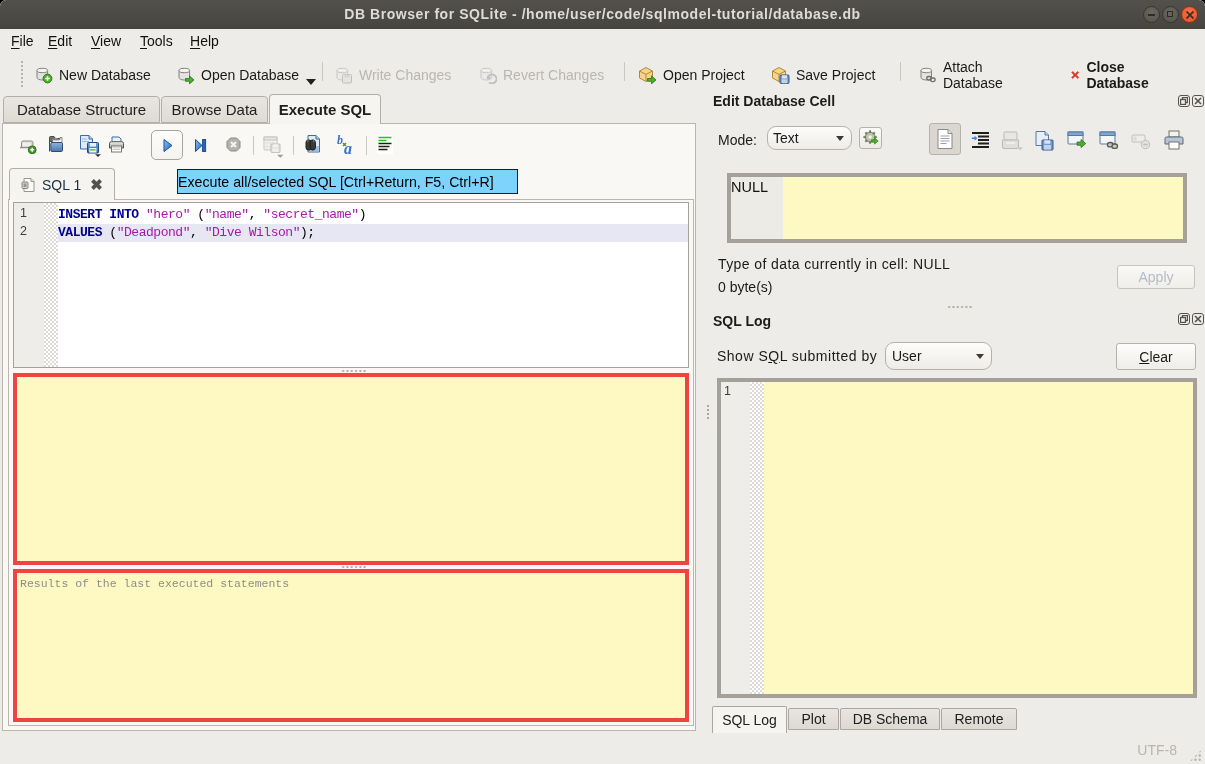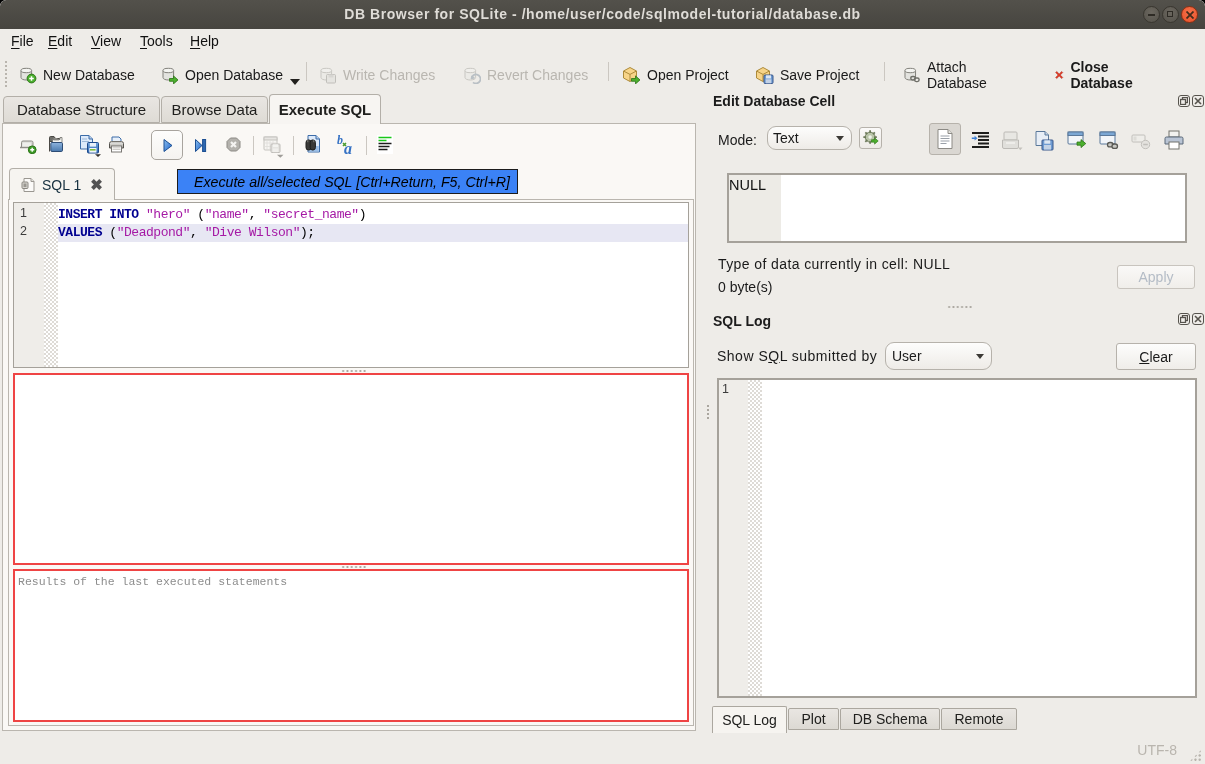--- a/index.html
+++ b/index.html
@@ -21,52 +21,52 @@
 .wbtn.close { background:radial-gradient(circle at 50% 35%, #f4714a, #e9512a); border-color:#8c3014; }
 .wbtn .g { position:absolute; }
 
 
 .menubar { position:absolute; left:0; top:29px; width:1205px; height:24px;
   background:#eeece8; }
 .menubar span { position:absolute; top:4px; font-size:14px; color:#111; }
 .menubar u { text-decoration:underline; text-underline-offset:2px; }
 
 
-.toolbar { position:absolute; left:0; top:54px; width:1030px; height:41px; }
+.toolbar { position:absolute; left:16px; top:54px; width:1030px; height:41px; }
 .tbgrip { position:absolute; left:4px; top:6px; width:5px; height:28px;
   background-image:radial-gradient(circle, #b9b5ae 1px, transparent 1.2px);
   background-size:4px 4px; }
 .tbitem { position:absolute; top:8px; height:26px; display:flex; align-items:center;
   font-size:14px; color:#1a1a1a; }
 .tbitem.dis { color:#b9b6b0; }
 .tbitem svg { margin-right:6px; }
 .tbsep { position:absolute; top:8px; width:1px; height:19px; background:#cbc7c1; }
 
 
 .mtab { position:absolute; height:27px; top:96px; border:1px solid #b3afa8;
   background:linear-gradient(#e9e6e2, #dedbd5); border-radius:4px 4px 0 0;
   font-size:15px; color:#20201e; display:flex; align-items:center; justify-content:center; }
 .mtab.active { top:94px; height:30px; background:#f7f5f2; border-bottom:none; z-index:3; font-weight:bold; }
 
 
 .paneB { position:absolute; left:2px; top:123px; width:694px; height:608px;
   border:1px solid #bab6af; background:#faf8f5; }
 .frameA { position:absolute; left:8px; top:199px; width:686px; height:527px;
   border:1px solid #bab6af; }
-.whitebox { position:absolute; background:#ffffff; border:2px solid #ef4444; }
+.whitebox { position:absolute; background:#fef9c3; border:4px solid #ef4444; }
 
 
 .sqltab { position:absolute; left:9px; top:168px; width:106px; height:32px;
   background:#f6f4f0; border:1px solid #b3afa8; border-bottom:none; border-radius:4px 4px 0 0;
   display:flex; align-items:center; font-size:14px; color:#16303f; z-index:2; }
 
 
 .tooltip { position:absolute; left:177px; top:169px; width:341px; height:25px;
-  background:#3b82f6; border:1px solid #1c1c1c; font-size:14.2px; color:#000;
-  display:flex; align-items:center; padding-left:16px; z-index:5;font-style:italic; }
+  background:#7dd3fc; border:1px solid #1c1c1c; font-size:14.2px; color:#000;
+  display:flex; align-items:center; padding-left:0; z-index:5; }
 
 
 .editor { position:absolute; left:13px; top:202px; width:676px; height:166px;
   background:#fff; border:1px solid #a5a19a; font-family:"Liberation Mono", monospace; }
 .gutter { position:absolute; left:0; top:0; width:30px; height:100%; background:#efede9; }
 .foldcol { position:absolute; left:30px; top:0; width:14px; height:100%; background:#fff;
   background-image:repeating-conic-gradient(#dedbd6 0% 25%, #ffffff 0% 50%);
   background-size:4px 4px; }
 .lnum { position:absolute; left:0; width:26px; text-align:left; padding-left:6px;
   font-size:12.5px; color:#3c3c3c; font-family:"Liberation Sans",sans-serif; }

